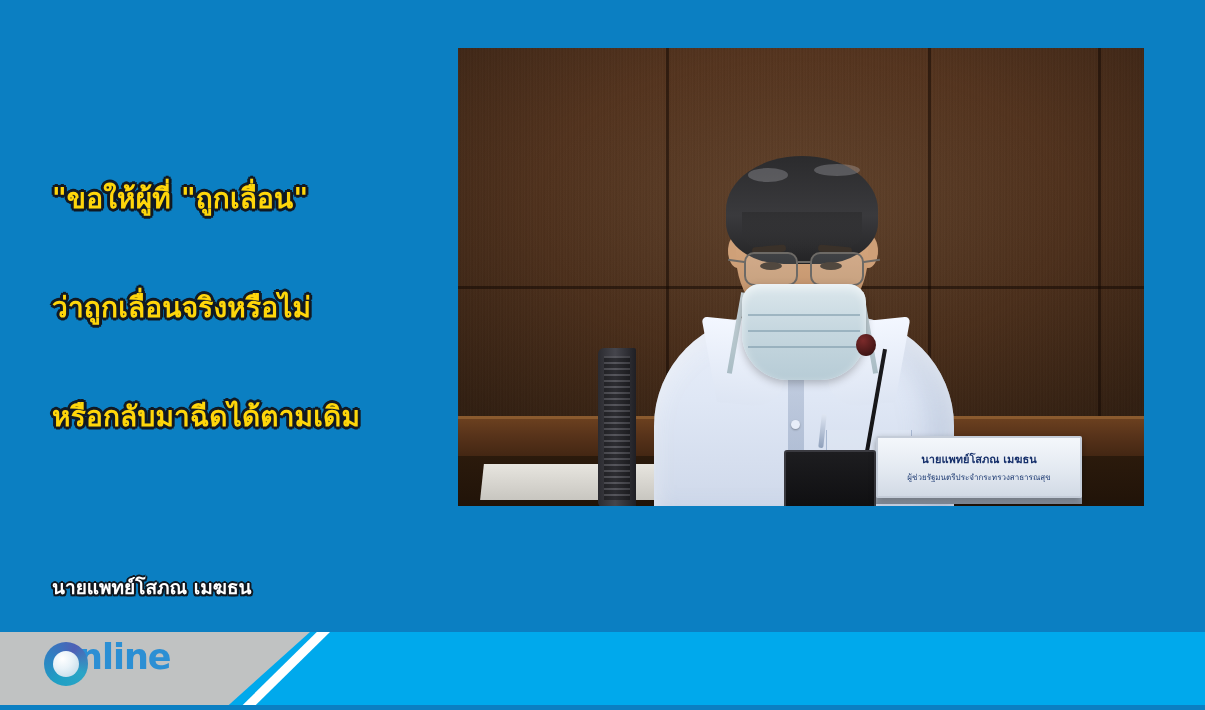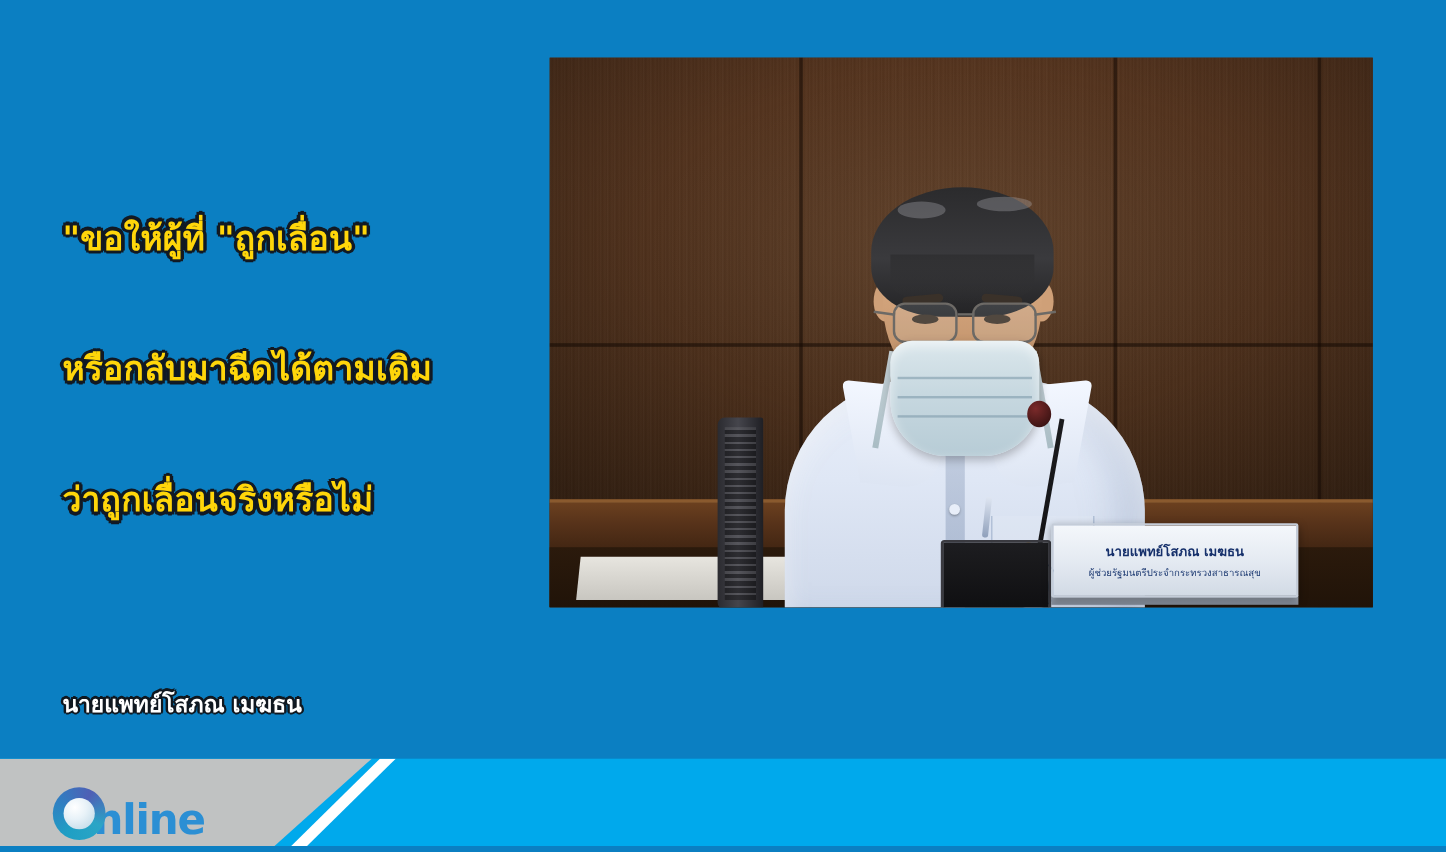--- a/index.html
+++ b/index.html
@@ -443,21 +443,21 @@
     background: #0b7fc2;
   }
 
   
   #logo {
     position: absolute;
     left: 44px; top: 10px;
     height: 58px;
     z-index: 45;
     display: flex;
-    align-items: flex-end;
+    align-items: flex-start;
   }
   #logo-mark {
     position: relative;
     width: 44px; height: 44px;
     border-radius: 50%;
     background: conic-gradient(from 210deg, #1f9fc4, #2f7fc2, #4f5fb5, #2aa5c6, #1f9fc4);
     display: flex; align-items: center; justify-content: center;
     flex: 0 0 auto;
   }
   #logo-mark::after {
@@ -560,22 +560,22 @@
 
     <div id="nameplate-stand"></div>
     <div id="nameplate">
       <div id="nameplate-name">นายแพทย์โสภณ  เมฆธน</div>
       <div id="nameplate-title">ผู้ช่วยรัฐมนตรีประจำกระทรวงสาธารณสุข</div>
     </div>
   </div>
 
   <div id="headline-primary" class="headline-block">
     <span class="hl-line">"ขอให้ผู้ที่ "ถูกเลื่อน"</span>
+    <span class="hl-line">ว่าถูกเลื่อนจริงหรือไม่</span>
     <span class="hl-line">หรือกลับมาฉีดได้ตามเดิม</span>
-    <span class="hl-line">ว่าถูกเลื่อนจริงหรือไม่</span>
   </div>
 
 
   <div id="speaker-caption">
     <span class="cap-line">นายแพทย์โสภณ เมฆธน</span>
     <span class="cap-line">ผู้ช่วยรัฐมนตรีประจำกระทรวงสาธารณสุข</span>
   </div>
 
   <div id="footer">
     <div id="footer-cyan"></div>

